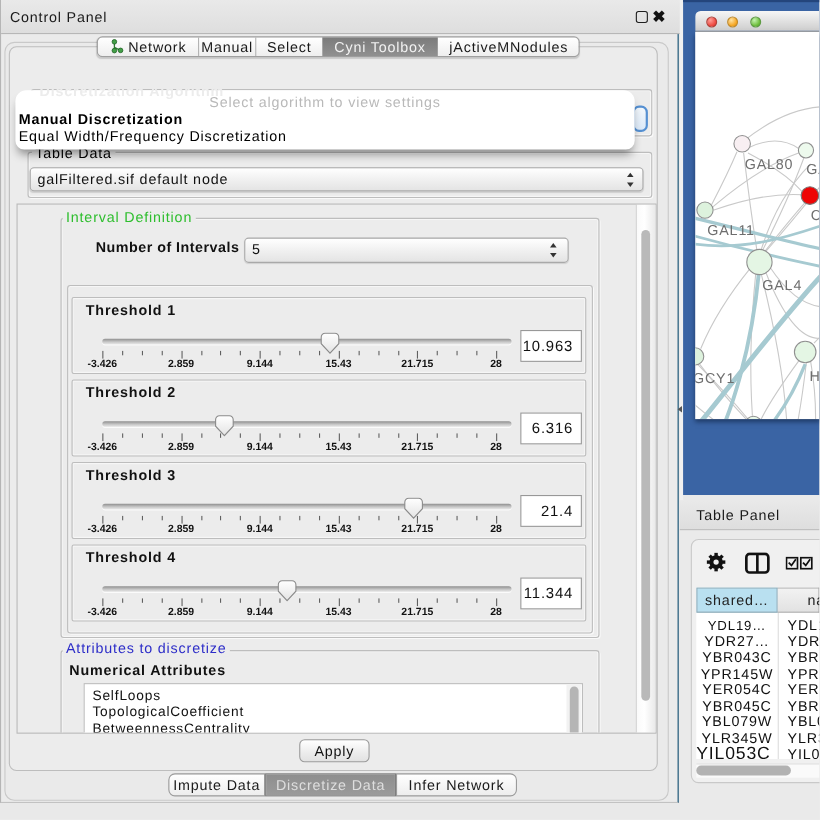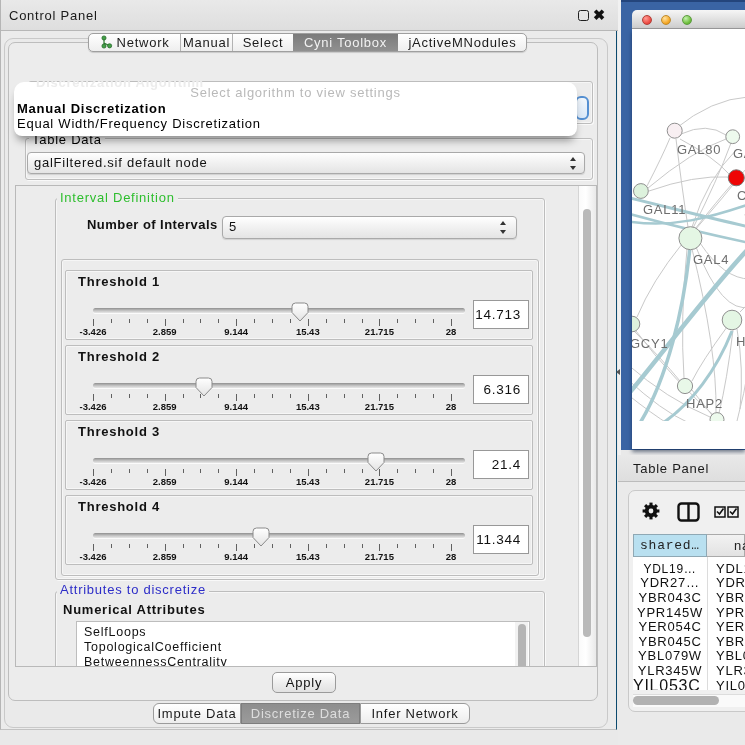--- a/index.html
+++ b/index.html
@@ -115,21 +115,21 @@
         <div class="ticklbl" style="left:385.0px;top:55px;">28</div>
       <svg class="thumb" style="left:233.6px;" width="18" height="20" viewBox="0 0 18 20">
         <defs>
             <linearGradient id="tg84" x1="0" y1="0" x2="0" y2="1">
           <stop offset="0" stop-color="#ffffff"></stop>
               <stop offset="1" stop-color="#e3e3e3"></stop>
             </linearGradient>
           </defs>
         <path d="M4.5,1 L13.5,1 A3.5,3.5 0 0 1 17,4.5 L17,10.5 L9,19 L1,10.5 L1,4.5 A3.5,3.5 0 0 1 4.5,1 Z" fill="url(#tg84)" stroke="#8a8a8a" stroke-width="1"></path>
       </svg>
-      <div class="vbox" style="top:29px;height:29px;padding-top:6px;">14.713</div>
+      <div class="vbox" style="top:29px;height:29px;padding-top:6px;">10.963</div>
     </div>
 <div class="tbox" style="top:159px;">
       <div class="tlabel">Threshold 2</div>
       <div class="track"></div>
       <div class="ticku" style="left:27.0px;top:48px;height:7px;"></div>
         <div class="ticku" style="left:44.9px;top:48px;height:4px;"></div>
         <div class="ticku" style="left:62.8px;top:48px;height:4px;"></div>
         <div class="ticku" style="left:80.7px;top:48px;height:4px;"></div>
         <div class="ticku" style="left:98.6px;top:48px;height:7px;"></div>
         <div class="ticku" style="left:116.5px;top:48px;height:4px;"></div>
@@ -277,21 +277,21 @@
 <div class="abs" style="left:618px;top:0;width:3px;height:455px;background:#f1f1f1;"></div>
 
 <div class="abs" style="left:613px;top:369px;width:0;height:0;border:3px solid transparent;border-right:4px solid #555;"></div>
 
 <div class="abs" style="left:621px;top:0;width:124px;height:450px;background:#3a64a4;border-top:2px solid #24457c;">
   <div class="abs" style="left:11px;top:8px;width:113px;height:19px;background:linear-gradient(#f6f6f6,#cdcdcd);border-radius:5px 0 0 0;border-bottom:1px solid #9a9a9a;">
     <div class="abs" style="left:10px;top:4.5px;width:10px;height:10px;border-radius:50%;background:radial-gradient(circle at 35% 30%,#ff9d96,#ee4b42 65%,#c33);border:.5px solid #b04038;"></div>
     <div class="abs" style="left:29px;top:4.5px;width:10px;height:10px;border-radius:50%;background:radial-gradient(circle at 35% 30%,#ffe2a0,#f5a623 65%,#d08a1e);border:.5px solid #bf8a2c;"></div>
     <div class="abs" style="left:50px;top:4.5px;width:10px;height:10px;border-radius:50%;background:radial-gradient(circle at 35% 30%,#c4f2b0,#6ebe3b 65%,#56a52a);border:.5px solid #5d9b42;"></div>
   </div>
-  <div class="abs" id="canvas" style="left:11px;top:27px;width:113px;height:420px;background:#ffffff;overflow:hidden;box-shadow:0 3px 4px rgba(10,25,55,.55);">
+  <div class="abs" id="canvas" style="left:11px;top:27px;width:113px;height:352px;background:#ffffff;overflow:hidden;box-shadow:0 3px 4px rgba(10,25,55,.55);">
     <svg width="113" height="392" viewBox="0 0 113 392" style="position:absolute;left:0;top:0;">
 <g fill="none" stroke="#c9c9c9" stroke-width="1">
 <path d="M43,100 Q80,70 116,68"></path>
 <path d="M49,105 Q75,93 94,106"></path>
 <path d="M48,110 Q82,128 97,145"></path>
 <path d="M44,110 Q50,160 56,198"></path>
 <path d="M15,157 Q30,128 38,109"></path>
 <path d="M16,159 Q60,122 94,110"></path>
 <path d="M17,162 Q62,146 97,148"></path>
 <path d="M63,200 Q85,172 100,155"></path>
@@ -373,21 +373,21 @@
   <svg class="abs" style="left:96px;top:50px;" width="28" height="14" viewBox="0 0 28 14">
     <rect x="1" y="2" width="10" height="10" fill="none" stroke="#111" stroke-width="1.5"></rect>
     <path d="M3 6.5 L5.5 9 L9.5 3.5" stroke="#111" stroke-width="1.6" fill="none"></path>
     <rect x="14" y="2" width="10" height="10" fill="none" stroke="#111" stroke-width="1.5"></rect>
     <path d="M16 6.5 L18.5 9 L22.5 3.5" stroke="#111" stroke-width="1.6" fill="none"></path>
   </svg>
 
   <div class="abs" style="left:15px;top:102px;width:112px;height:133px;background:#fff;"></div>
   <div class="abs" style="left:89px;top:102px;width:1px;height:133px;background:#dcdcdc;"></div>
   <div class="abs" style="left:15px;top:79px;width:112px;height:156px;overflow:hidden;">
-    <div class="abs" style="left:0;top:0;width:74px;height:23px;background:#b9e0f0;border:1px solid #8fa8b4;font-size:13px;color:#222;text-align:center;line-height:21px;font-family:Liberation Mono, monospace;">shared…</div>
+    <div class="abs" style="left:0;top:0;width:74px;height:23px;background:#b9e0f0;border:1px solid #8fa8b4;font-size:13px;color:#222;text-align:center;line-height:21px;">shared…</div>
     <div class="abs" style="left:74px;top:0;width:38px;height:23px;background:linear-gradient(#f2f2f2,#e2e2e2);border:1px solid #aaa;border-left:none;font-size:13px;color:#222;padding-left:27px;line-height:21px;">na</div>
     <div class="abs" style="left:0;top:27.5px;width:74px;height:14.65px;font-size:12px;color:#111;text-align:center;line-height:14.5px;">YDL19…</div>
 <div class="abs" style="left:74px;top:27.5px;width:60px;height:14.65px;font-size:13px;color:#111;padding-left:9px;line-height:14.5px;">YDL19</div>
 <div class="abs" style="left:0;top:42.1px;width:74px;height:14.65px;font-size:13px;color:#111;text-align:center;line-height:14.5px;">YDR27…</div>
 <div class="abs" style="left:74px;top:42.1px;width:60px;height:14.65px;font-size:13px;color:#111;padding-left:9px;line-height:14.5px;">YDR27</div>
 <div class="abs" style="left:0;top:56.8px;width:74px;height:14.65px;font-size:13px;color:#111;text-align:center;line-height:14.5px;">YBR043C</div>
 <div class="abs" style="left:74px;top:56.8px;width:60px;height:14.65px;font-size:13px;color:#111;padding-left:9px;line-height:14.5px;">YBR04</div>
 <div class="abs" style="left:0;top:71.5px;width:74px;height:14.65px;font-size:13px;color:#111;text-align:center;line-height:14.5px;">YPR145W</div>
 <div class="abs" style="left:74px;top:71.5px;width:60px;height:14.65px;font-size:13px;color:#111;padding-left:9px;line-height:14.5px;">YPR14</div>
 <div class="abs" style="left:0;top:86.1px;width:74px;height:14.65px;font-size:13px;color:#111;text-align:center;line-height:14.5px;">YER054C</div>

